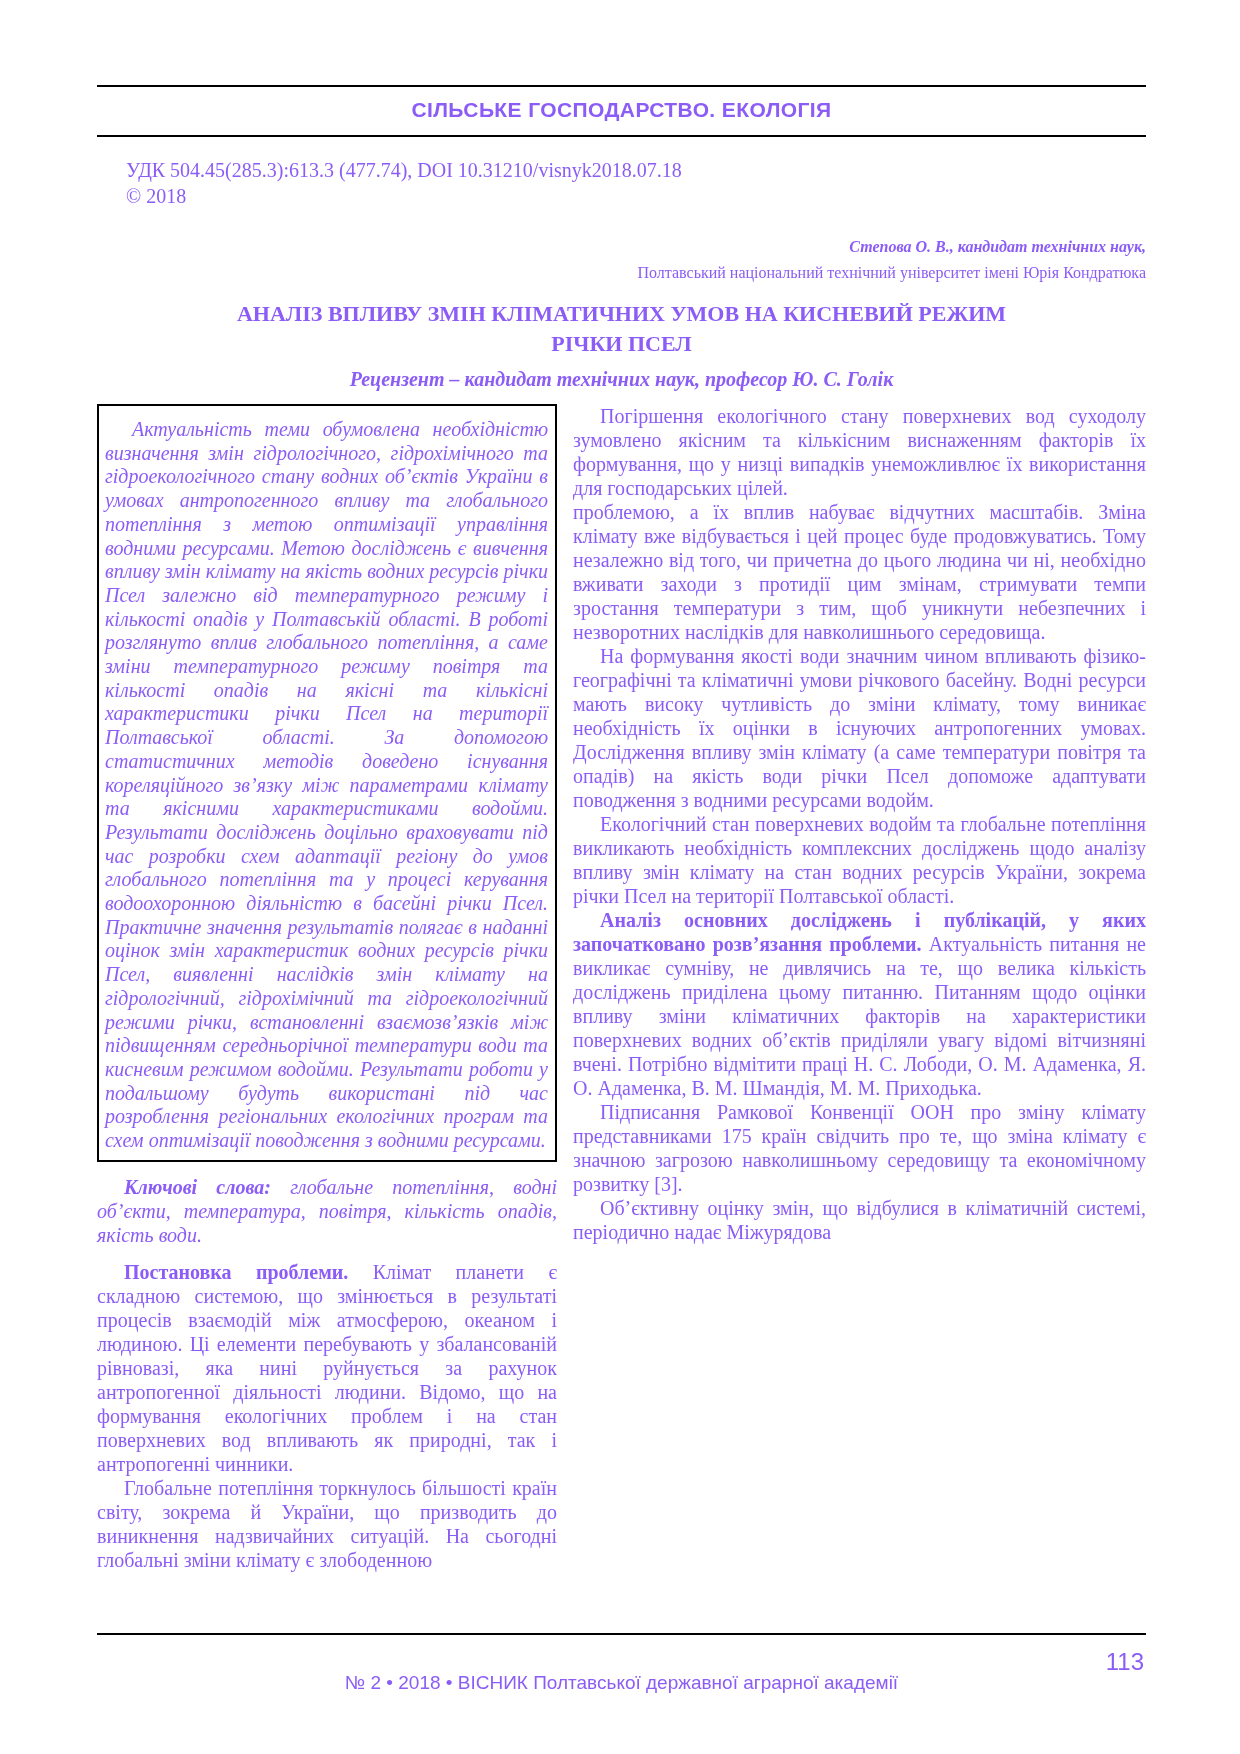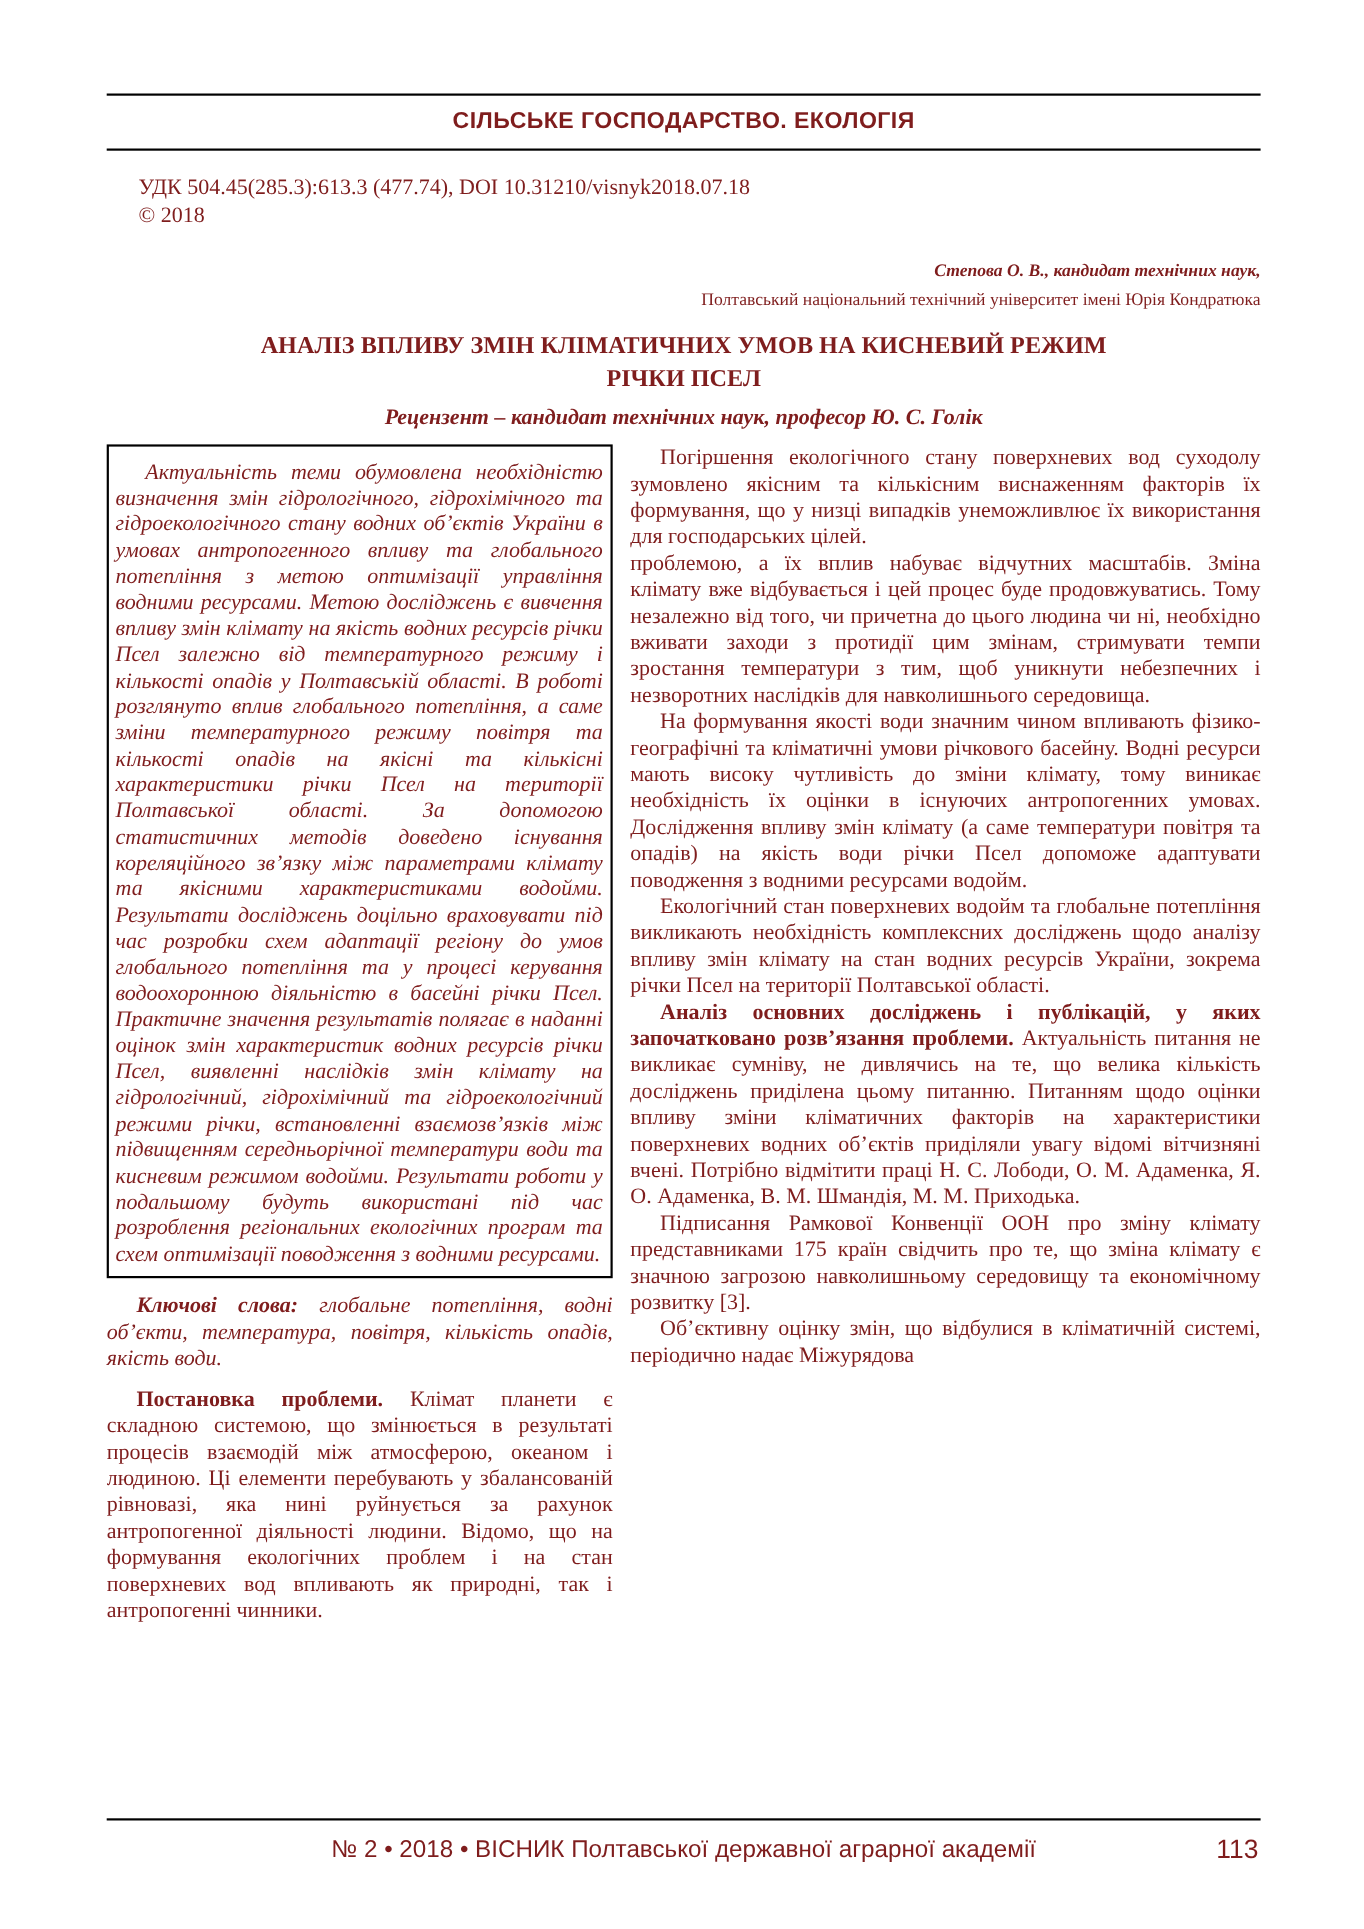--- a/index.html
+++ b/index.html
@@ -2,21 +2,21 @@
 <html><head>
 <meta charset="utf-8">
 <style>
   * { margin: 0; padding: 0; box-sizing: border-box; }
   html, body { background: #ffffff; }
   .page {
     position: relative;
     width: 1240px;
     height: 1754px;
     background: #ffffff;
-    color: #7f1d1d;
+    color: #8b5cf6;
     font-family: "Liberation Serif", serif;
     padding: 85px 94px 0 97px;
     overflow: hidden;
   }
   .running-head {
     border-top: 2px solid #000;
     border-bottom: 2px solid #000;
     text-align: center;
     padding: 11px 0 13px 0;
     font-family: "Liberation Sans", sans-serif;
@@ -79,21 +79,22 @@
     position: absolute;
     left: 97px;
     right: 94px;
     bottom: 60px;
     border-top: 2px solid #000;
     padding-top: 13px;
   }
   .footer-issue {
     text-align: center;
     font-family: "Liberation Sans", sans-serif;
-    font-size: 22px;
+    font-size: 19px;
+    margin-top: 24px;
   }
   .footer-page-number {
     position: absolute;
     right: 2px;
     top: 13px;
     font-family: Liberation Sans, sans-serif;
     font-size: 24px;
   }
 </style>
 </head>
@@ -127,20 +128,21 @@
     <div class="col-left">
       <div class="abstract-box">
         <p>Актуальність теми обумовлена необхідністю визначення змін гідрологічного, гідрохімічного та гідроекологічного стану водних об’єктів України в умовах антропогенного впливу та глобального потепління з метою оптимізації управління водними ресурсами. Метою досліджень є вивчення впливу змін клімату на якість водних ресурсів річки Псел залежно від температурного режиму і кількості опадів у Полтавській області. В роботі розглянуто вплив глобального потепління, а саме зміни температурного режиму повітря та кількості опадів на якісні та кількісні характеристики річки Псел на території Полтавської області. За допомогою статистичних методів доведено існування кореляційного зв’язку між параметрами клімату та якісними характеристиками водойми. Результати досліджень доцільно враховувати під час розробки схем адаптації регіону до умов глобального потепління та у процесі керування водоохоронною діяльністю в басейні річки Псел. Практичне значення результатів полягає в наданні оцінок змін характеристик водних ресурсів річки Псел, виявленні наслідків змін клімату на гідрологічний, гідрохімічний та гідроекологічний режими річки, встановленні взаємозв’язків між підвищенням середньорічної температури води та кисневим режимом водойми. Результати роботи у подальшому будуть використані під час розроблення регіональних екологічних програм та схем оптимізації поводження з водними ресурсами.</p>
       </div>
       <p class="body indent keywords gap-before">
         <span class="kw-label">Ключові слова:</span><span> глобальне потепління, водні об’єкти, температура, повітря, кількість опадів, якість води.</span>
       </p>
       <p class="body indent gap-before">
         <span class="runin-heading">Постановка проблеми.</span><span> Клімат планети є складною системою, що змінюється в результаті процесів взаємодій між атмосферою, океаном і людиною. Ці елементи перебувають у збалансованій рівновазі, яка нині руйнується за рахунок антропогенної діяльності людини. Відомо, що на формування екологічних проблем і на стан поверхневих вод впливають як природні, так і антропогенні чинники.</span>
       </p>
+      <p class="body indent">Глобальне потепління торкнулось більшості країн світу, зокрема й України, що призводить до виникнення надзвичайних ситуацій. На сьогодні глобальні зміни клімату є злободенною</p>
     </div>
 
     <div class="col-right">
       <p class="body indent">Погіршення екологічного стану поверхневих вод суходолу зумовлено якісним та кількісним виснаженням факторів їх формування, що у низці випадків унеможливлює їх використання для господарських цілей.</p>
       <p class="body">проблемою, а їх вплив набуває відчутних масштабів. Зміна клімату вже відбувається і цей процес буде продовжуватись. Тому незалежно від того, чи причетна до цього людина чи ні, необхідно вживати заходи з протидії цим змінам, стримувати темпи зростання температури з тим, щоб уникнути небезпечних і незворотних наслідків для навколишнього середовища.</p>
       <p class="body indent">На формування якості води значним чином впливають фізико-географічні та кліматичні умови річкового басейну. Водні ресурси мають високу чутливість до зміни клімату, тому виникає необхідність їх оцінки в існуючих антропогенних умовах. Дослідження впливу змін клімату (а саме температури повітря та опадів) на якість води річки Псел допоможе адаптувати поводження з водними ресурсами водойм.</p>
       <p class="body indent">Екологічний стан поверхневих водойм та глобальне потепління викликають необхідність комплексних досліджень щодо аналізу впливу змін клімату на стан водних ресурсів України, зокрема річки Псел на території Полтавської області.</p>
       <p class="body indent">
         <span class="runin-heading">Аналіз основних досліджень і публікацій, у яких започатковано розв’язання проблеми.</span><span> Актуальність питання не викликає сумніву, не дивлячись на те, що велика кількість досліджень приділена цьому питанню. Питанням щодо оцінки впливу зміни кліматичних факторів на характеристики поверхневих водних об’єктів приділяли увагу відомі вітчизняні вчені. Потрібно відмітити праці Н. С. Лободи, О. М. Адаменка, Я. О. Адаменка, В. М. Шмандія, М. М. Приходька.</span>
       </p>

